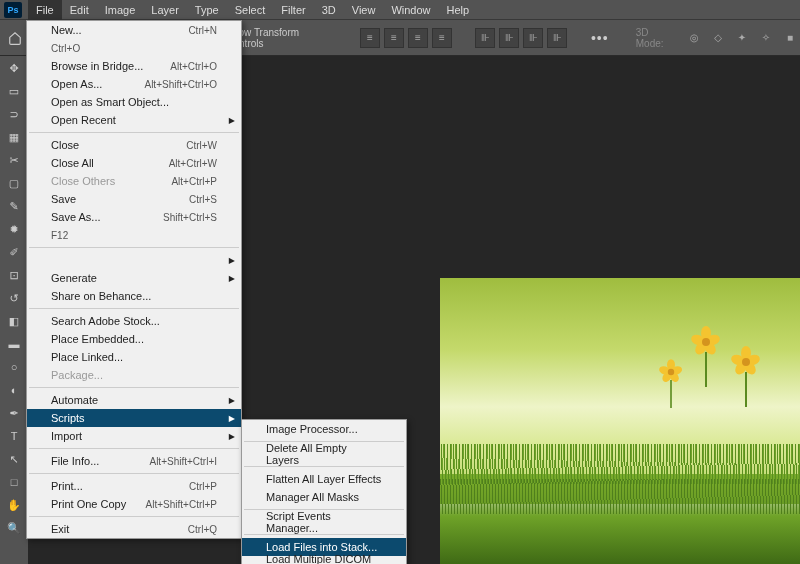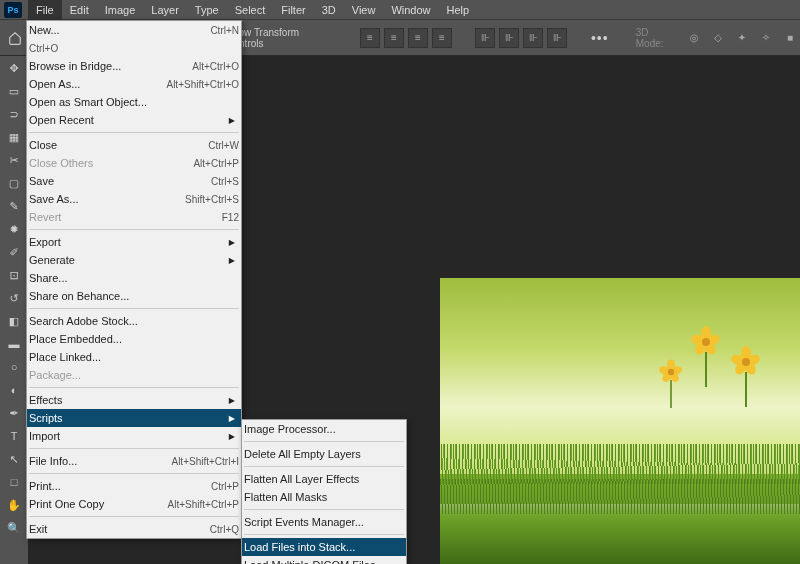--- a/index.html
+++ b/index.html
@@ -10,21 +10,21 @@
 .menu-item.active{background:#333}
 .optbar{height:36px;background:#535353;display:flex;align-items:center;padding-left:6px;border-bottom:1px solid #2a2a2a;gap:8px}
 .opt-home{width:20px;height:20px;color:#ccc;display:flex;align-items:center;justify-content:center}
 .opt-text{color:#ccc;font-size:10px}
 .opt-grp{display:flex;gap:4px}
 .opt-btn{width:20px;height:20px;background:#424242;border:1px solid #333;display:flex;align-items:center;justify-content:center;color:#aaa;font-size:10px}
 .opt-dots{color:#ccc;font-size:14px;letter-spacing:1px}
 .tool-col{position:absolute;left:0;top:56px;width:28px;background:#535353;display:flex;flex-direction:column;align-items:center;gap:3px;padding-top:2px}
 .tool{width:22px;height:20px;display:flex;align-items:center;justify-content:center;color:#ccc;cursor:pointer}
 .dropdown{position:absolute;left:26px;top:20px;width:216px;background:#f0f0f0;border:1px solid #999;box-shadow:2px 2px 6px rgba(0,0,0,0.4);z-index:10}
-.dd-item{height:18px;display:flex;align-items:center;padding:0 2px;color:#222;cursor:pointer;position:relative}
+.dd-item{height:18px;display:flex;align-items:center;padding:0 24px;color:#222;cursor:pointer;position:relative}
 .dd-item.disabled{color:#999}
 .dd-item.hl{background:#0c4a6e;color:#fff}
 .dd-label{flex:1}
 .dd-shortcut{color:#555;font-size:10px}
 .dd-arrow{position:absolute;right:6px;font-size:8px}
 .dd-sep{height:1px;background:#ccc;margin:3px 2px}
 .submenu{position:absolute;left:241px;top:419px;width:166px;background:#f0f0f0;border:1px solid #999;box-shadow:2px 2px 6px rgba(0,0,0,0.4);z-index:11}
 .canvas{position:absolute;left:28px;top:56px;right:0;bottom:0;background:#262626}
 .image-area{position:absolute;right:0;top:222px;width:360px;height:286px}
 .sky{position:absolute;inset:0;background:linear-gradient(180deg,#9fbd3f 0%,#c4d96b 25%,#eef4c8 45%,#d8e890 60%,#8ab82e 100%)}
@@ -172,67 +172,66 @@
     </div>
     <div class="dd-item">
       <span class="dd-label">Open Recent</span>
       <span class="dd-arrow">▶</span>
     </div>
     <div class="dd-sep"></div>
     <div class="dd-item">
       <span class="dd-label">Close</span>
       <span class="dd-shortcut">Ctrl+W</span>
     </div>
+    <div class="dd-item">
+      <span class="dd-label">Close All</span>
+      <span class="dd-shortcut">Alt+Ctrl+W</span>
+    </div>
     <div class="dd-item disabled">
       <span class="dd-label">Close Others</span>
       <span class="dd-shortcut">Alt+Ctrl+P</span>
     </div>
     <div class="dd-item">
       <span class="dd-label">Save</span>
       <span class="dd-shortcut">Ctrl+S</span>
     </div>
     <div class="dd-item">
       <span class="dd-label">Save As...</span>
       <span class="dd-shortcut">Shift+Ctrl+S</span>
     </div>
     <div class="dd-item disabled">
-      <span class="dd-label">Revert</span>
       <span class="dd-shortcut">F12</span>
     </div>
     <div class="dd-sep"></div>
     <div class="dd-item">
-      <span class="dd-label">Export</span>
       <span class="dd-arrow">▶</span>
     </div>
     <div class="dd-item">
       <span class="dd-label">Generate</span>
       <span class="dd-arrow">▶</span>
-    </div>
-    <div class="dd-item">
-      <span class="dd-label">Share...</span>
     </div>
     <div class="dd-item">
       <span class="dd-label">Share on Behance...</span>
     </div>
     <div class="dd-sep"></div>
     <div class="dd-item">
       <span class="dd-label">Search Adobe Stock...</span>
     </div>
     <div class="dd-item">
       <span class="dd-label">Place Embedded...</span>
     </div>
     <div class="dd-item">
       <span class="dd-label">Place Linked...</span>
     </div>
     <div class="dd-item disabled">
       <span class="dd-label">Package...</span>
     </div>
     <div class="dd-sep"></div>
     <div class="dd-item">
-      <span class="dd-label">Effects</span>
+      <span class="dd-label">Automate</span>
       <span class="dd-arrow">▶</span>
     </div>
     <div class="dd-item hl">
       <span class="dd-label">Scripts</span>
       <span class="dd-arrow">▶</span>
     </div>
     <div class="dd-item">
       <span class="dd-label">Import</span>
       <span class="dd-arrow">▶</span>
     </div>
@@ -262,21 +261,21 @@
     </div>
     <div class="dd-sep"></div>
     <div class="dd-item">
       <span class="dd-label">Delete All Empty Layers</span>
     </div>
     <div class="dd-sep"></div>
     <div class="dd-item">
       <span class="dd-label">Flatten All Layer Effects</span>
     </div>
     <div class="dd-item">
-      <span class="dd-label">Flatten All Masks</span>
+      <span class="dd-label">Manager All Masks</span>
     </div>
     <div class="dd-sep"></div>
     <div class="dd-item">
       <span class="dd-label">Script Events Manager...</span>
     </div>
     <div class="dd-sep"></div>
     <div class="dd-item hl">
       <span class="dd-label">Load Files into Stack...</span>
     </div>
     <div class="dd-item">

